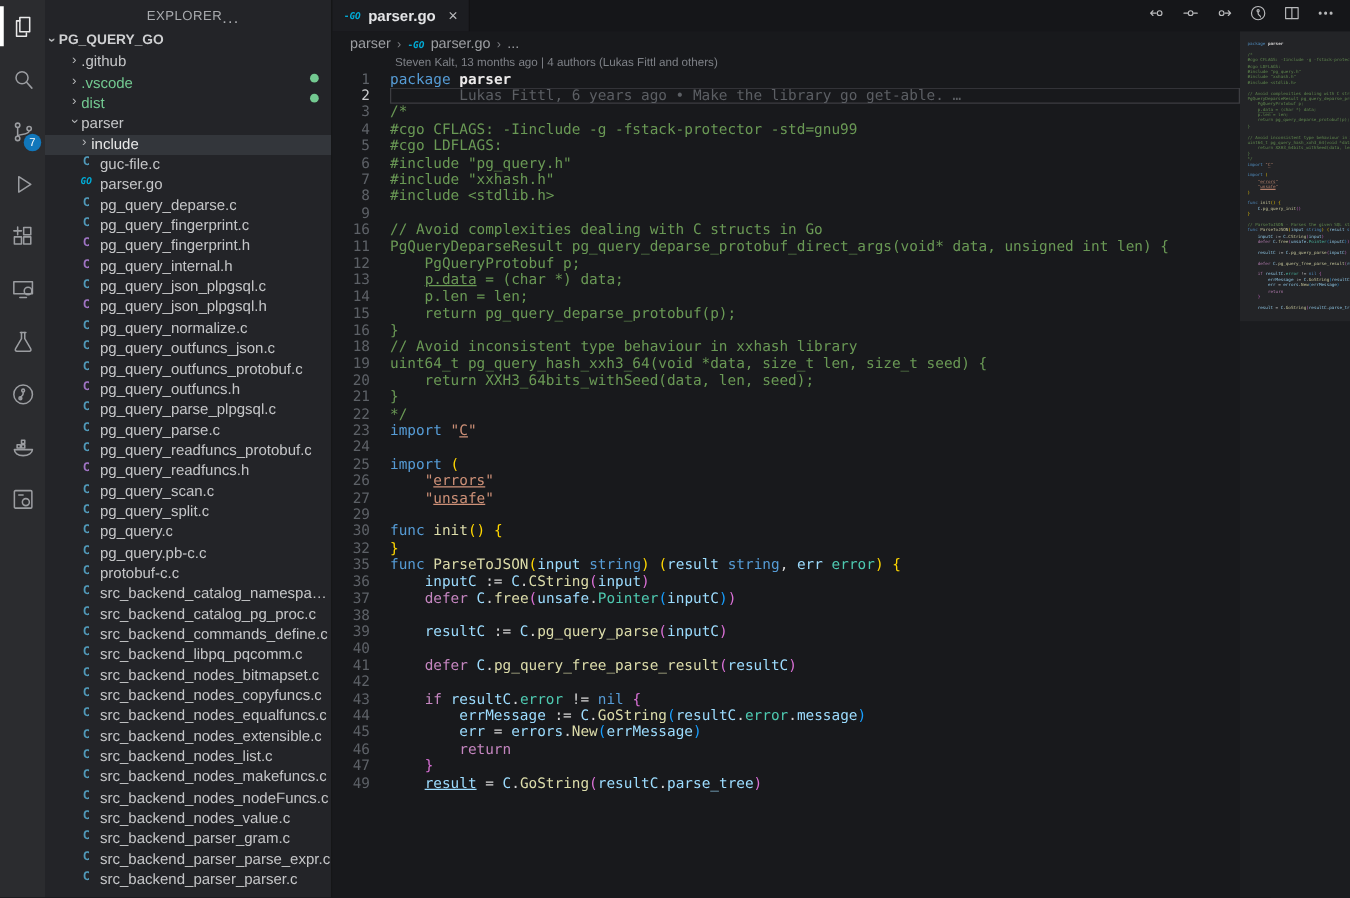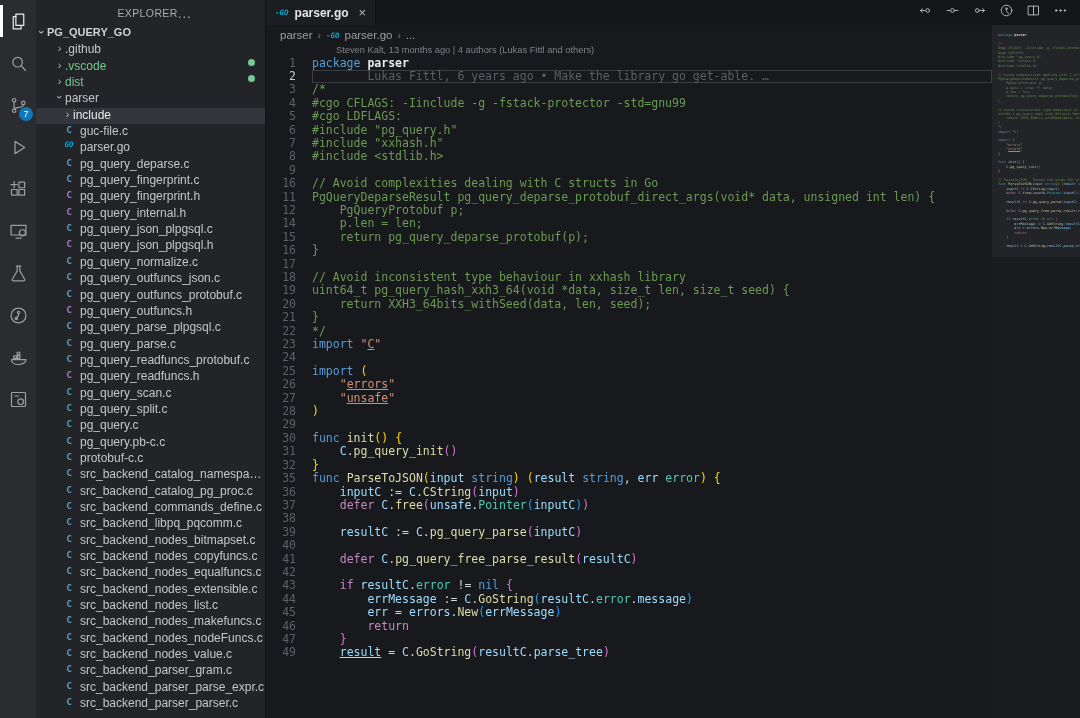--- a/index.html
+++ b/index.html
@@ -43,21 +43,21 @@
   .tab-actions svg { width:15px; height:15px; stroke:currentColor; fill:none; stroke-width:1.5; cursor:pointer; }
   .goicon { color:#00ACD7; font-weight:bold; font-style:italic; font-size:7.5px; font-family:"DejaVu Sans Mono",monospace; }
   .goicon::before { content:"-"; font-style:normal; }
 
   .editor-wrap { flex:1; display:flex; min-height:0; }
   .code-col { flex:1; min-width:0; display:flex; flex-direction:column; }
   .breadcrumbs { height:20px; display:flex; align-items:center; gap:5px; padding-left:14px; color:#9c9ea2; font-size:11.5px; flex:none; }
   .bc-sep { color:#7b7d81; font-size:10px; }
 
   .code { flex:1; overflow:hidden; font-family:"DejaVu Sans Mono","Liberation Mono",monospace; font-size:11.5px; position:relative; }
-  .lens { height:11.5px; line-height:11.5px; margin-left:70px; color:#7e8187; font-size:9.3px; font-family:"Liberation Sans",sans-serif; white-space:pre; }
+  .lens { height:11.5px; line-height:11.5px; margin-left:50px; color:#7e8187; font-size:9.3px; font-family:"Liberation Sans",sans-serif; white-space:pre; }
   .cl { height:13.42px; line-height:13.42px; display:flex; white-space:pre; }
   .cl .num { width:30px; flex:none; text-align:right; color:#5d6167; padding-right:0; }
   .cl.cursor .num { color:#c9cacc; }
   .cl .txt { flex:1; margin-left:16px; color:#d4d4d4; }
   .cl.cursor .txt { box-shadow:inset 0 0 0 1px #3c3d41; }
 
   .t-kw{color:#569CD6}.t-ctl{color:#C586C0}.t-fn{color:#DCDCAA}.t-var{color:#9CDCFE}
   .t-type{color:#4EC9B0}.t-str{color:#CE9178}.t-com{color:#6A9955}.t-pln{color:#d4d4d4}
   .t-b1{color:#FFD700}.t-b2{color:#DA70D6}.t-b3{color:#179FFF}
   .t-ghost{color:#5c5f64}.t-w{color:#eceaea;font-weight:bold}.t-ul{text-decoration:underline}
@@ -377,38 +377,36 @@
             <div class="cl"><span class="num">3</span><span class="txt"><span class="t-com">/*</span></span></div>
             <div class="cl"><span class="num">4</span><span class="txt"><span class="t-com">#cgo CFLAGS: -Iinclude -g -fstack-protector -std=gnu99</span></span></div>
             <div class="cl"><span class="num">5</span><span class="txt"><span class="t-com">#cgo LDFLAGS:</span></span></div>
             <div class="cl"><span class="num">6</span><span class="txt"><span class="t-com">#include "pg_query.h"</span></span></div>
             <div class="cl"><span class="num">7</span><span class="txt"><span class="t-com">#include "xxhash.h"</span></span></div>
             <div class="cl"><span class="num">8</span><span class="txt"><span class="t-com">#include &lt;stdlib.h&gt;</span></span></div>
             <div class="cl"><span class="num">9</span><span class="txt"></span></div>
             <div class="cl"><span class="num">16</span><span class="txt"><span class="t-com">// Avoid complexities dealing with C structs in Go</span></span></div>
             <div class="cl"><span class="num">11</span><span class="txt"><span class="t-com">PgQueryDeparseResult pg_query_deparse_protobuf_direct_args(void* data, unsigned int len) {</span></span></div>
             <div class="cl"><span class="num">12</span><span class="txt"><span class="t-com">    PgQueryProtobuf p;</span></span></div>
+            <div class="cl"><span class="num">13</span><span class="txt"><span class="t-com">    </span><span class="t-com t-ul">p.data</span><span class="t-com"> = (char *) data;</span></span></div>
             <div class="cl"><span class="num">14</span><span class="txt"><span class="t-com">    p.len = len;</span></span></div>
             <div class="cl"><span class="num">15</span><span class="txt"><span class="t-com">    return pg_query_deparse_protobuf(p);</span></span></div>
             <div class="cl"><span class="num">16</span><span class="txt"><span class="t-com">}</span></span></div>
-            <div class="cl"><span class="num">17</span><span class="txt"></span></div>
             <div class="cl"><span class="num">18</span><span class="txt"><span class="t-com">// Avoid inconsistent type behaviour in xxhash library</span></span></div>
             <div class="cl"><span class="num">19</span><span class="txt"><span class="t-com">uint64_t pg_query_hash_xxh3_64(void *data, size_t len, size_t seed) {</span></span></div>
             <div class="cl"><span class="num">20</span><span class="txt"><span class="t-com">    return XXH3_64bits_withSeed(data, len, seed);</span></span></div>
             <div class="cl"><span class="num">21</span><span class="txt"><span class="t-com">}</span></span></div>
             <div class="cl"><span class="num">22</span><span class="txt"><span class="t-com">*/</span></span></div>
             <div class="cl"><span class="num">23</span><span class="txt"><span class="t-kw">import</span><span class="t-pln"> </span><span class="t-str">"</span><span class="t-str t-ul">C</span><span class="t-str">"</span></span></div>
             <div class="cl"><span class="num">24</span><span class="txt"></span></div>
             <div class="cl"><span class="num">25</span><span class="txt"><span class="t-kw">import</span><span class="t-pln"> </span><span class="t-b1">(</span></span></div>
             <div class="cl"><span class="num">26</span><span class="txt"><span class="t-pln">    </span><span class="t-str">"</span><span class="t-str t-ul">errors</span><span class="t-str">"</span></span></div>
             <div class="cl"><span class="num">27</span><span class="txt"><span class="t-pln">    </span><span class="t-str">"</span><span class="t-str t-ul">unsafe</span><span class="t-str">"</span></span></div>
-            <div class="cl"><span class="num">28</span><span class="txt"><span class="t-b1">)</span></span></div>
             <div class="cl"><span class="num">29</span><span class="txt"></span></div>
             <div class="cl"><span class="num">30</span><span class="txt"><span class="t-kw">func</span><span class="t-pln"> </span><span class="t-fn">init</span><span class="t-b1">()</span><span class="t-pln"> </span><span class="t-b1">{</span></span></div>
-            <div class="cl"><span class="num">31</span><span class="txt"><span class="t-pln">    </span><span class="t-var">C</span><span class="t-pln">.</span><span class="t-fn">pg_query_init</span><span class="t-b2">()</span></span></div>
             <div class="cl"><span class="num">32</span><span class="txt"><span class="t-b1">}</span></span></div>
             <div class="cl"><span class="num">35</span><span class="txt"><span class="t-kw">func</span><span class="t-pln"> </span><span class="t-fn">ParseToJSON</span><span class="t-b1">(</span><span class="t-var">input</span><span class="t-pln"> </span><span class="t-kw">string</span><span class="t-b1">)</span><span class="t-pln"> </span><span class="t-b1">(</span><span class="t-var">result</span><span class="t-pln"> </span><span class="t-kw">string</span><span class="t-pln">, </span><span class="t-var">err</span><span class="t-pln"> </span><span class="t-type">error</span><span class="t-b1">)</span><span class="t-pln"> </span><span class="t-b1">{</span></span></div>
             <div class="cl"><span class="num">36</span><span class="txt"><span class="t-pln">    </span><span class="t-var">inputC</span><span class="t-pln"> := </span><span class="t-var">C</span><span class="t-pln">.</span><span class="t-fn">CString</span><span class="t-b2">(</span><span class="t-var">input</span><span class="t-b2">)</span></span></div>
             <div class="cl"><span class="num">37</span><span class="txt"><span class="t-pln">    </span><span class="t-ctl">defer</span><span class="t-pln"> </span><span class="t-var">C</span><span class="t-pln">.</span><span class="t-fn">free</span><span class="t-b2">(</span><span class="t-var">unsafe</span><span class="t-pln">.</span><span class="t-type">Pointer</span><span class="t-b3">(</span><span class="t-var">inputC</span><span class="t-b3">)</span><span class="t-b2">)</span></span></div>
             <div class="cl"><span class="num">38</span><span class="txt"></span></div>
             <div class="cl"><span class="num">39</span><span class="txt"><span class="t-pln">    </span><span class="t-var">resultC</span><span class="t-pln"> := </span><span class="t-var">C</span><span class="t-pln">.</span><span class="t-fn">pg_query_parse</span><span class="t-b2">(</span><span class="t-var">inputC</span><span class="t-b2">)</span></span></div>
             <div class="cl"><span class="num">40</span><span class="txt"></span></div>
             <div class="cl"><span class="num">41</span><span class="txt"><span class="t-pln">    </span><span class="t-ctl">defer</span><span class="t-pln"> </span><span class="t-var">C</span><span class="t-pln">.</span><span class="t-fn">pg_query_free_parse_result</span><span class="t-b2">(</span><span class="t-var">resultC</span><span class="t-b2">)</span></span></div>
             <div class="cl"><span class="num">42</span><span class="txt"></span></div>
             <div class="cl"><span class="num">43</span><span class="txt"><span class="t-pln">    </span><span class="t-ctl">if</span><span class="t-pln"> </span><span class="t-var">resultC</span><span class="t-pln">.</span><span class="t-type">error</span><span class="t-pln"> != </span><span class="t-kw">nil</span><span class="t-pln"> </span><span class="t-b2">{</span></span></div>

